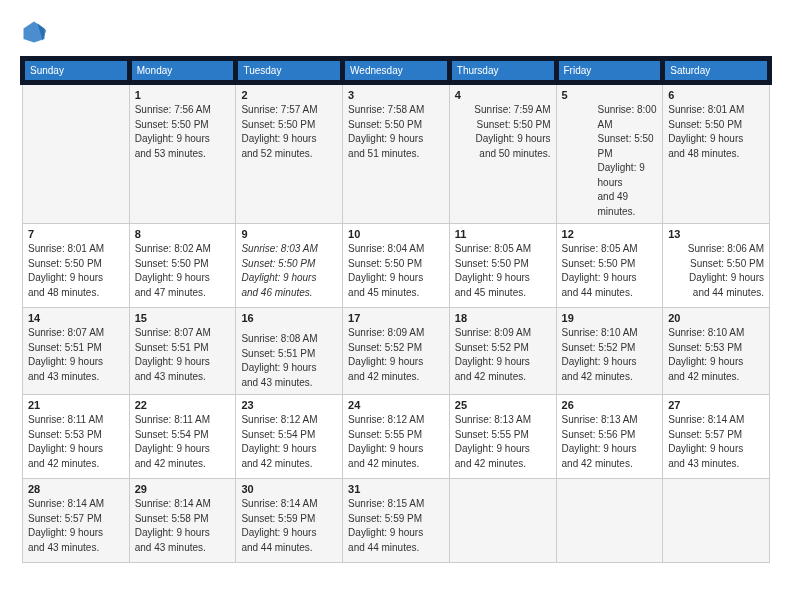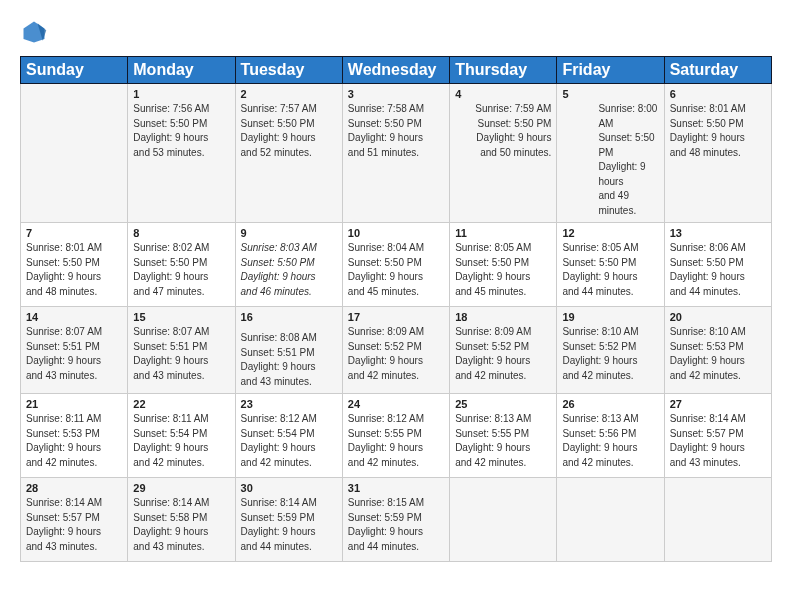--- a/index.html
+++ b/index.html
@@ -53,25 +53,25 @@
       color: #444;
     }
     .calendar-table {
       width: 100%;
       border-collapse: collapse;
       table-layout: fixed;
     }
     .calendar-table th {
       background-color: #2a7ac7;
       color: #fff;
-      font-size: 16px;
-      font-weight: bold;
+      font-size: 10px;
+      font-weight: normal;
       padding: 4px 5px;
       text-align: left;
-      border: 1px solid #0f172a;
+      border: 5px solid #0f172a;
     }
     .calendar-table td {
       border: 1px solid #ccc;
       vertical-align: top;
       padding: 4px 5px;
       font-size: 9.5px;
       color: #333;
       height: 84px;
     }
     .day-number {
@@ -213,21 +213,21 @@
           </td>
           <td>
             <span class="day-number">12</span>
             <div class="day-info" style="white-space: pre-line;">Sunrise: 8:05 AM
 Sunset: 5:50 PM
 Daylight: 9 hours
 and 44 minutes.</div>
           </td>
           <td>
             <span class="day-number">13</span>
-            <div class="day-info" style="white-space: pre-line;">Sunrise: 8:06 AM
+            <div class="day-info" style="white-space: pre-line; text-align: right;">Sunrise: 8:06 AM
 Sunset: 5:50 PM
 Daylight: 9 hours
 and 44 minutes.</div>
           </td>
         </tr>
         <tr class="row-alt">
           <td>
             <span class="day-number">14</span>
             <div class="day-info" style="white-space: pre-line;">Sunrise: 8:07 AM
 Sunset: 5:51 PM

